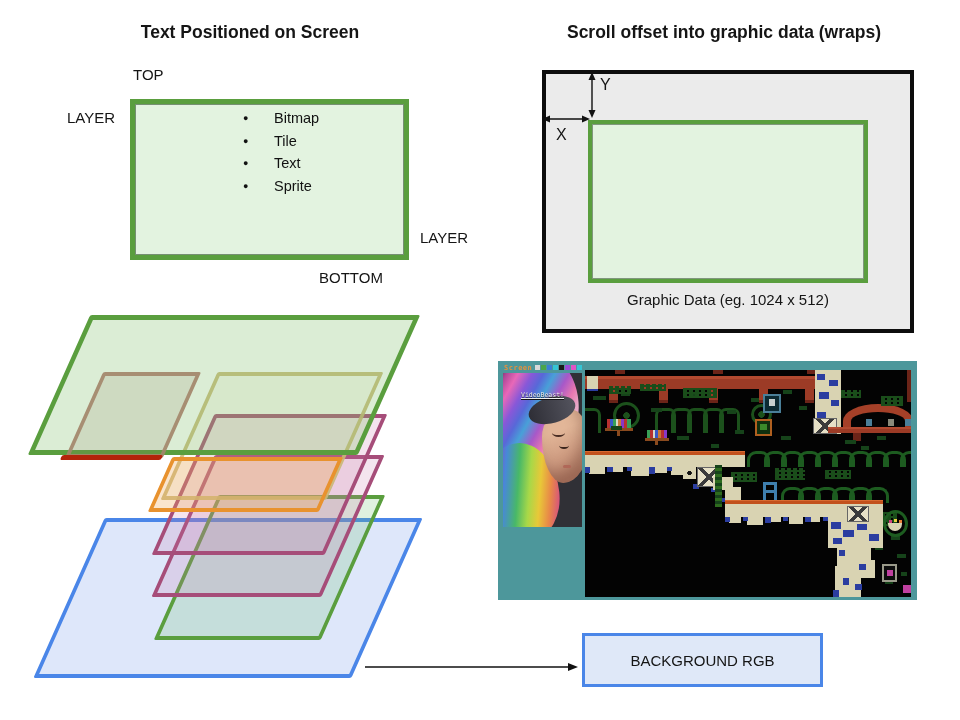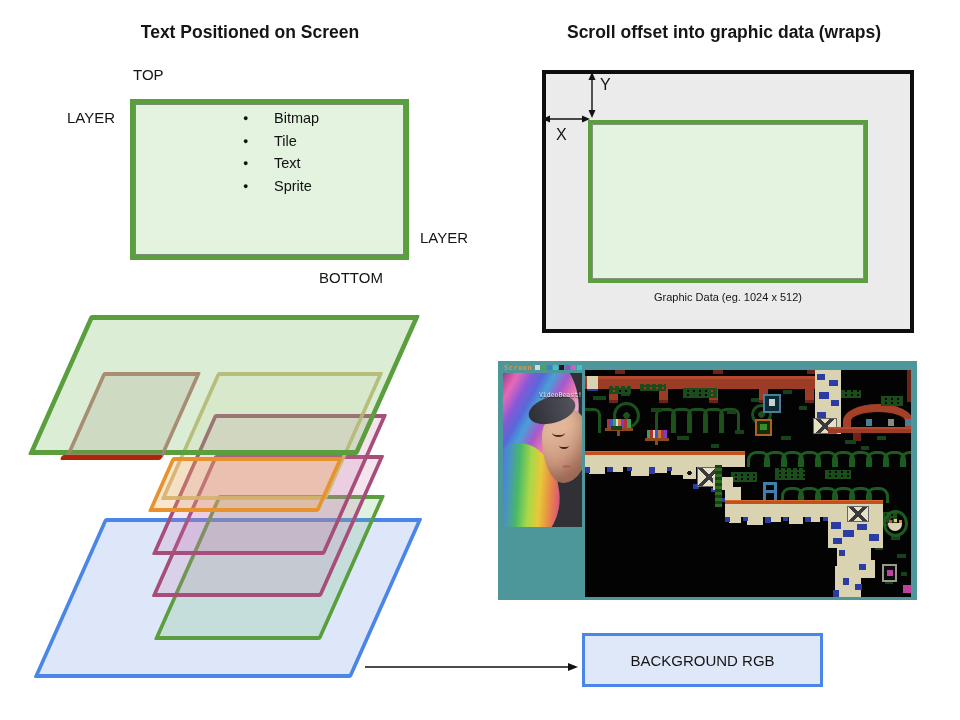--- a/index.html
+++ b/index.html
@@ -14,21 +14,21 @@
                border:5px solid #5a9e3e;background:#e3f3e0;box-shadow:inset 0 0 0 1px rgba(30,60,25,.55);}
   .lt-heading{margin-top:17px;text-align:center;font-size:15px;color:#151515;}
   .lt-row{display:flex;align-items:center;height:22.5px;padding-left:108px;font-size:14.5px;}
   .lt-bullet{width:31px;font-size:9px;}
 
   
   .data-box{position:absolute;left:542px;top:70px;width:372px;height:263px;box-sizing:border-box;
             border:4px solid #0d0d0d;background:#ebebeb;}
   .window-rect{position:absolute;left:588px;top:120px;width:280px;height:163px;box-sizing:border-box;
                border:4px solid #5a9e3e;background:#e3f3e0;box-shadow:inset 0 0 0 1px rgba(30,60,25,.5);}
-  .caption{position:absolute;left:542px;top:291px;width:372px;text-align:center;font-size:11px;color:#151515;}
+  .caption{position:absolute;left:542px;top:291px;width:372px;text-align:center;font-size:15px;color:#151515;}
 
   
   .layer{position:absolute;box-sizing:border-box;transform:skewX(-24deg);border:4px solid;border-radius:2px;}
   .l-blue    {left:69px;top:518px;width:318px;height:160px;border-color:#4a86e8;background:rgba(125,160,235,.25);}
   .l-green2  {left:186px;top:495px;width:167px;height:145px;border-color:#5a9e3e;background:rgba(110,190,110,.22);}
   .l-magenta2{left:183px;top:455px;width:170px;height:142px;border-color:#a64d79;background:rgba(200,120,170,.20);}
   .l-magenta1{left:183px;top:414px;width:173px;height:141px;border-color:#a64d79;background:rgba(200,120,170,.20);}
   .l-tan     {left:189px;top:372px;width:166px;height:128px;border-color:rgba(201,184,119,.9);background:rgba(210,190,130,.10);}
   .l-orange  {left:160px;top:457px;width:171px;height:55px;border-color:#e8922e;background:rgba(240,170,90,.30);}
   .l-green1  {left:59px;top:315px;width:330px;height:140px;border-width:5px;border-color:#5a9e3e;background:rgba(126,190,105,.28);}
@@ -54,22 +54,22 @@
          background:linear-gradient(100deg,#c858a8 5%,#8848c8 18%,#4888d8 30%,#48b868 45%,#a8d848 58%,#e8c838 70%,#e88848 82%,#d85878 92%);}
   .hair3{position:absolute;right:6px;top:24px;width:48px;height:26px;transform:rotate(-16deg);
          border-radius:50%;background:linear-gradient(90deg,#2e2e36,#54545e);}
   .face{position:absolute;right:-7px;top:36px;width:47px;height:74px;
         border-radius:50% 42% 55% 45%/38% 42% 58% 62%;
         background:linear-gradient(160deg,#e2b698 30%,#c08870 85%);
         box-shadow:inset -8px -10px 14px rgba(90,45,35,.35);}
   .brow{position:absolute;right:17px;top:56px;width:13px;height:6px;border-bottom:2px solid #4a2e24;border-radius:50%;}
   .lash{position:absolute;right:13px;top:69px;width:10px;height:5px;border-bottom:2px solid #3a241c;border-radius:50%;}
   .lips{position:absolute;right:11px;top:92px;width:8px;height:3px;background:#b06858;border-radius:2px;}
-  .photo-cap{position:absolute;left:0;top:18px;width:100%;text-align:right;
-             font-family:"DejaVu Sans Mono",monospace;font-size:6.5px;color:#efefef;text-shadow:0 1px 1px #111;}
+  .photo-cap{position:absolute;left:0;top:18px;width:100%;text-align:center;
+             font-family:"DejaVu Sans Mono",monospace;font-size:6.5px;color:#efefef;text-shadow:0 1px 1px #111;text-decoration:underline;}
   .game-screen{position:absolute;left:87px;top:9px;width:326px;height:227px;background:#030303;overflow:hidden;}
   .game-screen i{position:absolute;display:block;}
   .g-cream{background:#d9d3b2;}
   .g-blue{background:#2b3da0;}
   .g-grn{background:#16431a;}
   .gtx{background-image:repeating-linear-gradient(0deg,#1a4d1a 0 2px,transparent 2px 4px),
                         repeating-linear-gradient(90deg,#1a4d1a 0 4px,transparent 4px 6px);}
   .scallop{border:3px solid #1d5c20;border-bottom:none;border-radius:9px 9px 0 0;background:transparent;}
   .cloister{border:3px solid #1c511c;border-bottom:none;border-radius:7px 7px 0 0;background:transparent;}
   .medal{border:3px solid #1c511c;border-radius:50%;background:radial-gradient(circle,#1c511c 0 3px,transparent 3.5px);}

